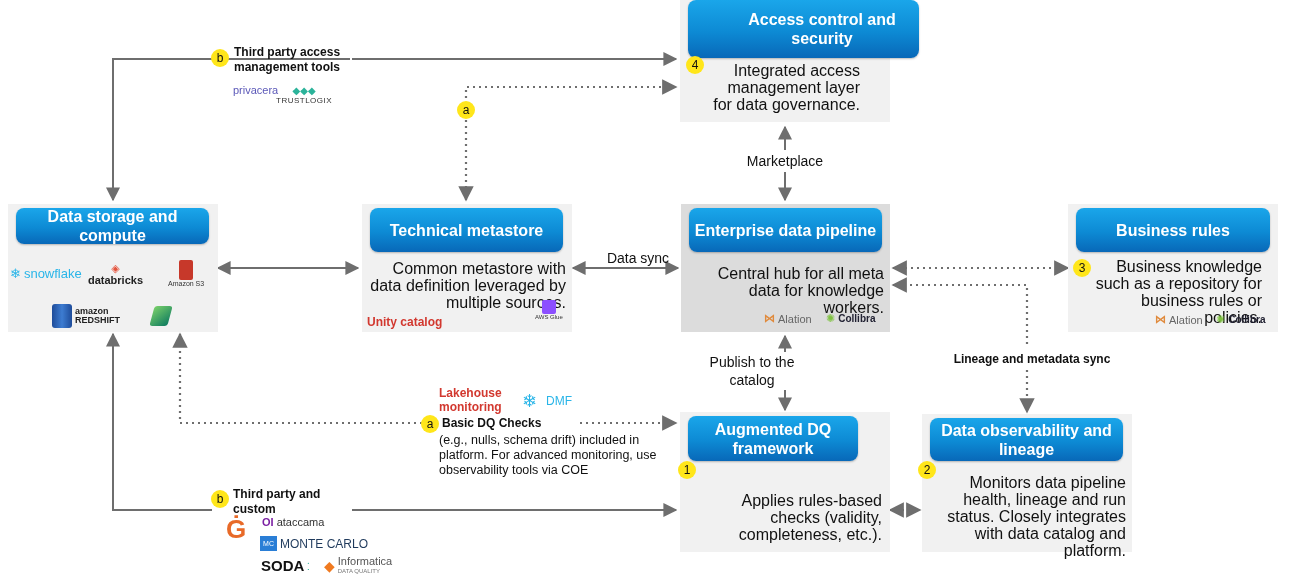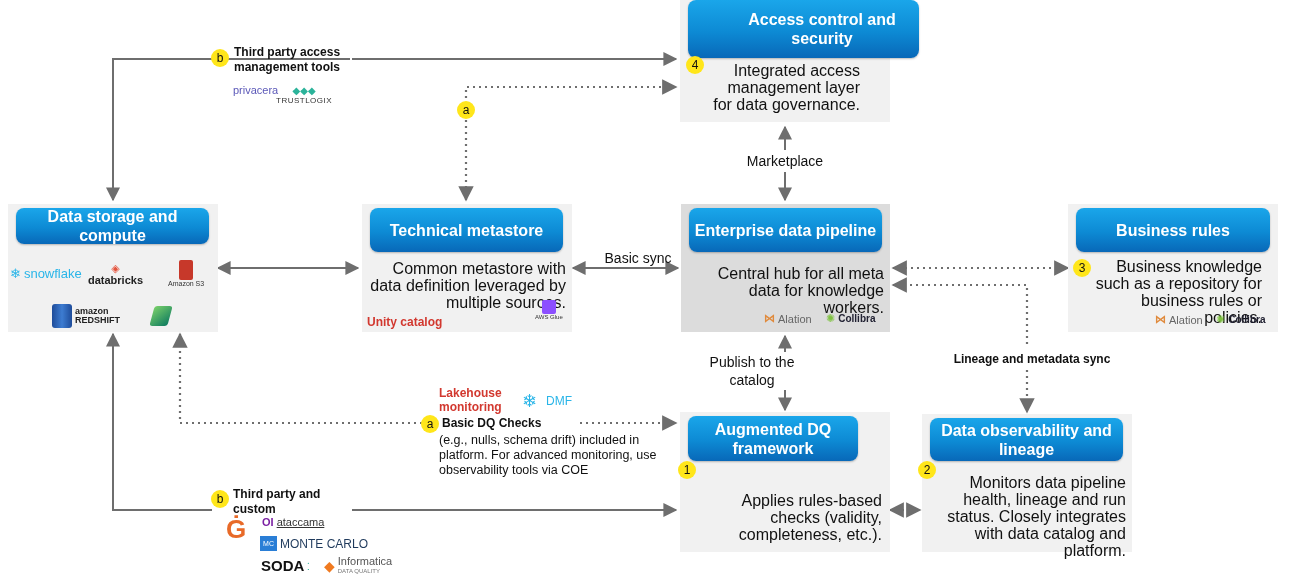--- a/index.html
+++ b/index.html
@@ -116,21 +116,21 @@
 <div class="hdr" style="left:370px;top:208px;width:193px;height:44px;">
   <span>Technical metastore</span>
 </div>
 <div class="desc" style="left:368px;top:260px;width:198px;">Common metastore with data definition leveraged by multiple sources.</div>
 <div class="red" style="left:367px;top:315px;">Unity catalog</div>
 <div class="logo" style="left:535px;top:300px;flex-direction:column;gap:0;align-items:center;">
   <span class="sq" style="width:14px;height:14px;background:#8c4fff;border-radius:2px;"></span>
   <span style="font-size:6px;color:#333;">AWS Glue</span>
 </div>
 
-<div class="lbl" style="left:600px;top:250px;width:76px;background:transparent;">Basic sync</div>
+<div class="lbl" style="left:600px;top:250px;width:76px;background:transparent;">Data sync</div>
 
 <div class="panel dark" style="left:681px;top:204px;width:209px;height:128px;"></div>
 <div class="hdr" style="left:689px;top:208px;width:193px;height:44px;">
   <span>Enterprise data pipeline</span>
 </div>
 <div class="desc" style="left:688px;top:265px;width:196px;">Central hub for all meta data for knowledge workers.</div>
 <div class="logo" style="left:764px;top:312px;color:#666;">
   <span style="color:#e08a3c;font-weight:bold;">⋈</span>
   <span>Alation</span>
 </div>
@@ -181,21 +181,21 @@
 <div class="badge" style="left:918px;top:461px;">2</div>
 <div class="desc" style="left:928px;top:474px;width:198px;">Monitors data pipeline health, lineage and run status. Closely integrates with data catalog and platform.</div>
 
 <div class="badge" style="left:211px;top:490px;">b</div>
 <div class="bold-s" style="left:233px;top:487px;width:90px;">Third party and custom</div>
 <div class="logo" style="left:226px;top:514px;">
   <span style="color:#e86a28;font-size:26px;font-weight:bold;">Ġ</span>
 </div>
 <div class="logo" style="left:262px;top:516px;">
   <span style="color:#7a1fa2;font-weight:bold;">OI</span>
-  <span style="color:#333;font-size:11px;text-decoration:underline;">ataccama</span>
+  <span style="color:#333;font-size:11px;">ataccama</span>
 </div>
 <div class="logo" style="left:260px;top:536px;">
   <span class="sq" style="width:17px;height:15px;background:#2a7ed6;color:#fff;font-size:7px;text-align:center;line-height:15px;">MC</span>
   <span style="color:#1f3a5c;font-size:12px;">MONTE CARLO</span>
 </div>
 <div class="logo" style="left:261px;top:557px;">
   <span style="font-weight:bold;font-size:15px;color:#111;">SODA</span>
   <span style="color:#2bb39a;font-size:10px;">⁚</span>
 </div>
 <div class="logo" style="left:324px;top:556px;">

